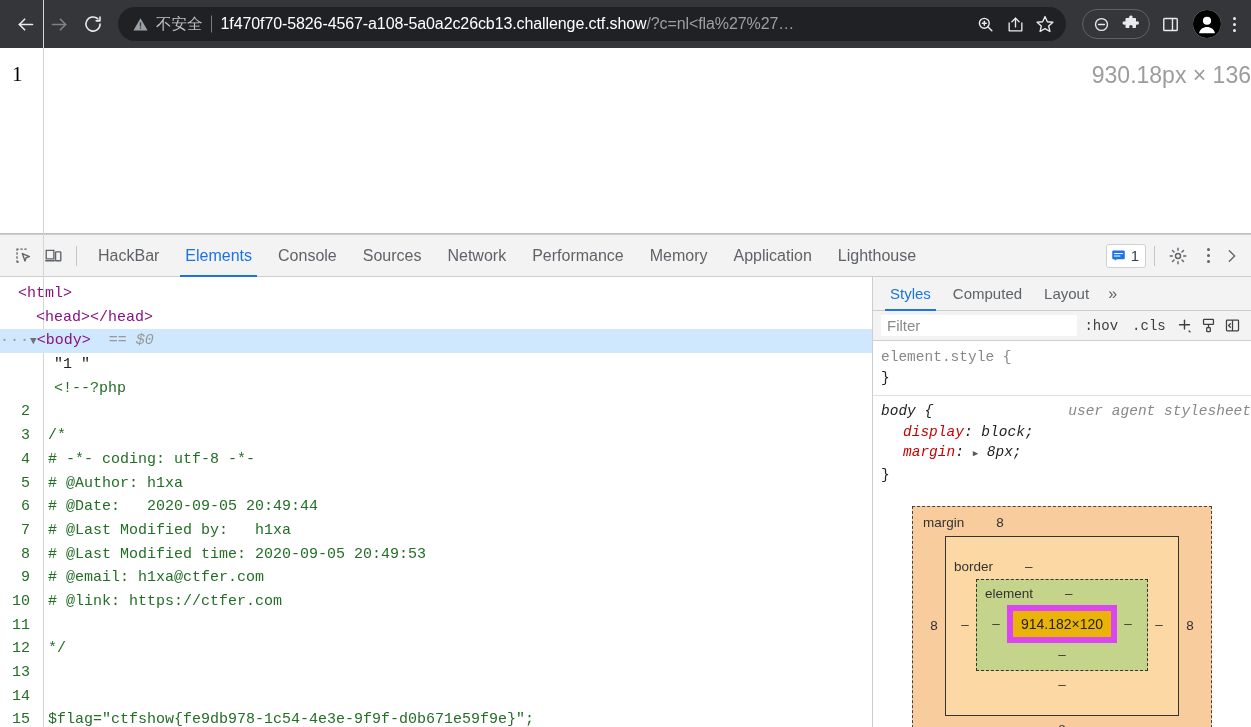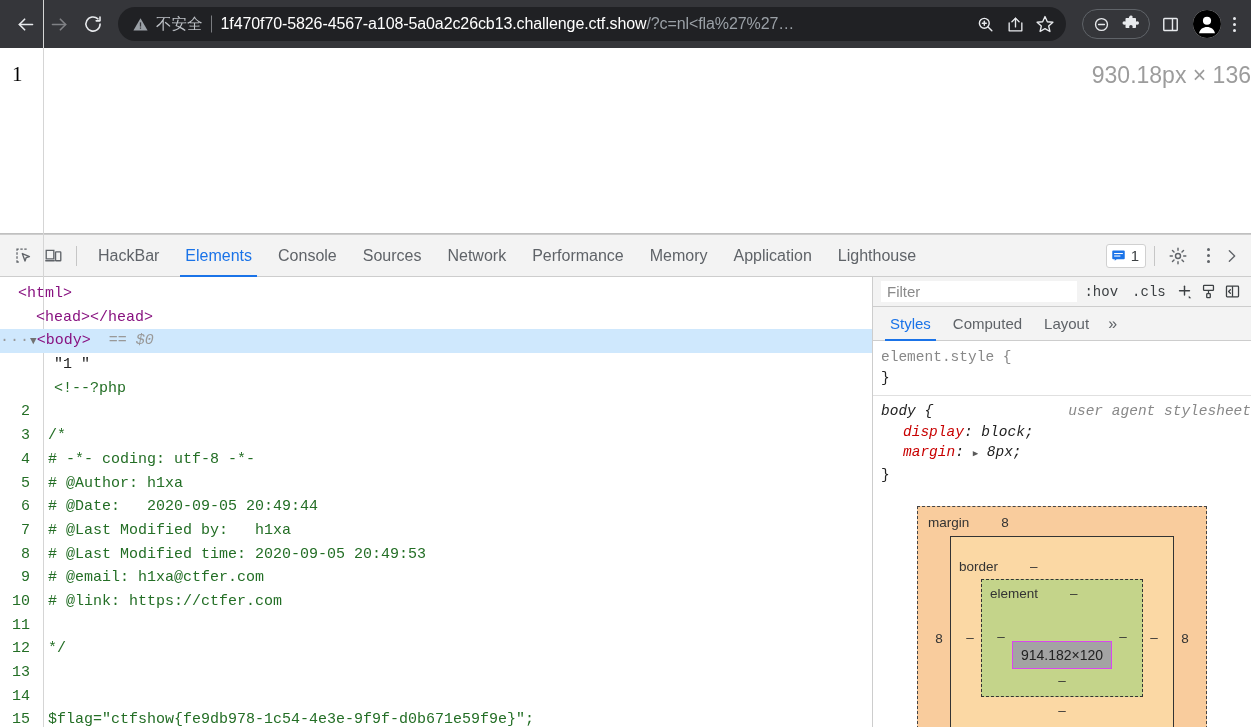--- a/index.html
+++ b/index.html
@@ -335,28 +335,27 @@
     padding: 20px 8px;
     margin: 2px 0;
   }
   #bm-padding {
     border: 1px dashed #333;
     background: #c4d48a;
     padding: 4px 8px;
     margin: 2px 0;
   }
   #bm-content {
-    border: 1px solid #d946ef;
-    background: #a3a3a3;
+    border: 6px solid #d946ef;
+    background: #eab308;
     text-align: center;
     padding: 3px 8px;
     font-size: 14px;
     color: #222;
     white-space: nowrap;
-    margin-top: 36px;
   }
 </style>
 </head>
 <body>
 
 <div id="browser-toolbar">
   <div class="nav-btn">
     <svg width="21" height="21" viewBox="0 0 24 24" fill="none" stroke="#e8eaed" stroke-width="1.9" stroke-linecap="round" stroke-linejoin="round">
         <line x1="20" y1="12" x2="5" y2="12"></line>
         <polyline points="11,18 5,12 11,6"></polyline>
@@ -530,20 +529,27 @@
       <div class="dom-row"><span class="ln comment">10</span><span class="comment">  # @link: https://ctfer.com</span></div>
       <div class="dom-row"><span class="ln comment">11</span><span class="comment">  </span></div>
       <div class="dom-row"><span class="ln comment">12</span><span class="comment">  */</span></div>
       <div class="dom-row"><span class="ln comment">13</span><span class="comment">  </span></div>
       <div class="dom-row"><span class="ln comment">14</span><span class="comment">  </span></div>
       <div class="dom-row"><span class="ln comment">15</span><span class="comment">  </span><span class="comment">$flag="ctfshow{fe9db978-1c54-4e3e-9f9f-d0b671e59f9e}";</span></div>
 
     </div>
 
     <div id="styles-pane">
+
+      <div id="styles-tabbar">
+        <div class="st-tab active">Styles</div>
+        <div class="st-tab">Computed</div>
+        <div class="st-tab">Layout</div>
+        <div id="st-more">»</div>
+      </div>
 
       <div id="filter-bar">
         <input id="filter-input" type="text" placeholder="Filter" style="">
         <span class="filt-btn">:hov</span>
         <span class="filt-btn">.cls</span>
         <span class="filt-icon">
           <svg width="17" height="17" viewBox="0 0 24 24" fill="none" stroke="#3c4043" stroke-width="2" stroke-linecap="round">
               <line x1="12" y1="4.5" x2="12" y2="17"></line>
               <line x1="5" y1="11" x2="19" y2="11"></line>
               <path d="M18 18 L21.5 21.5 L18 21.5 Z" fill="#3c4043" stroke="none"></path>
@@ -556,27 +562,20 @@
               <rect x="9.5" y="15" width="5" height="5.5" rx="0.8"></rect>
             </svg>
         </span>
         <span class="filt-icon">
           <svg width="17" height="17" viewBox="0 0 24 24" fill="none" stroke="#3c4043" stroke-width="1.8">
               <rect x="3.5" y="4.5" width="17" height="15" rx="1"></rect>
               <line x1="12" y1="4.5" x2="12" y2="19.5"></line>
               <polyline points="9,9.5 6.5,12 9,14.5" stroke-linecap="round" stroke-linejoin="round"></polyline>
             </svg>
         </span>
-      </div>
-
-      <div id="styles-tabbar">
-        <div class="st-tab active">Styles</div>
-        <div class="st-tab">Computed</div>
-        <div class="st-tab">Layout</div>
-        <div id="st-more">»</div>
       </div>
 
       <div id="rules-area">
 
         <div class="rule-block">
           <div><span class="sel-gray">element.style {</span></div>
           <div><span class="brace">}</span></div>
         </div>
 
         <div class="rule-block ua">

